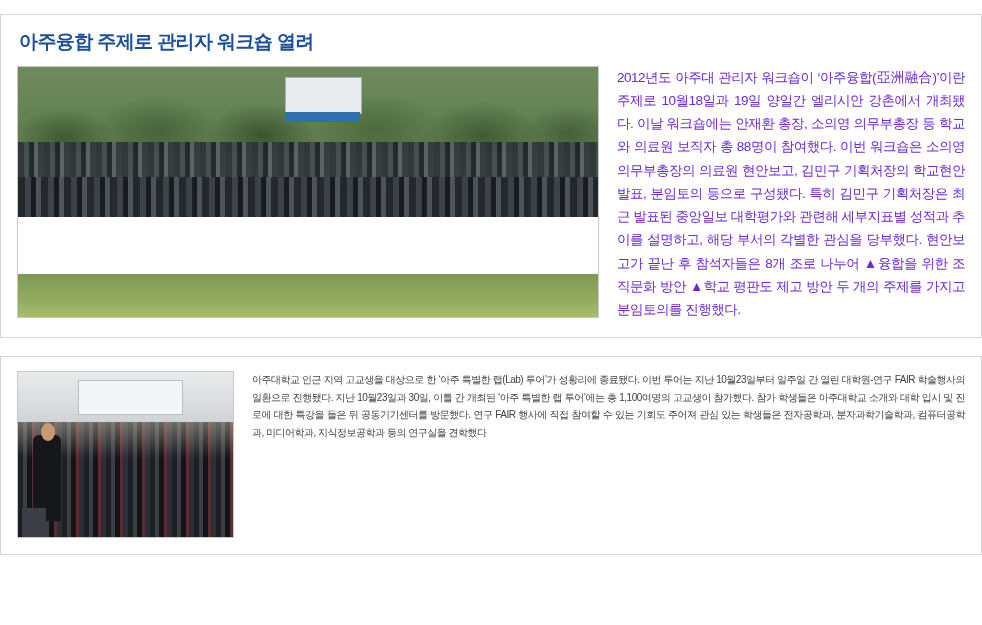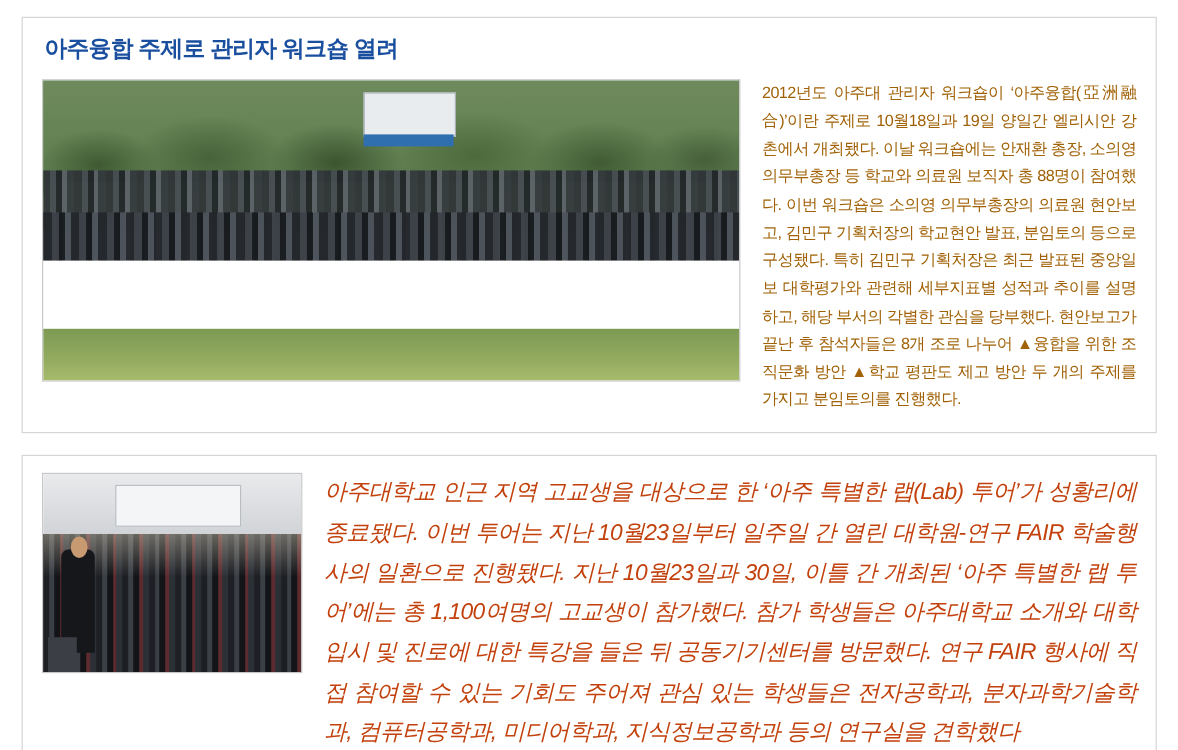--- a/index.html
+++ b/index.html
@@ -12,21 +12,21 @@
     background: #ffffff;
     font-family: "Liberation Sans", sans-serif;
     color: #333333;
     overflow: hidden;
   }
   .page {
     position: relative;
     width: 982px;
     height: 554px;
     box-sizing: border-box;
-    padding: 14px 18px;
+    padding: 14px 0;
   }
   .article {
     box-sizing: border-box;
     border: 1px solid #d5d5d5;
     background: #ffffff;
     padding: 14px 16px 16px 16px;
     margin-bottom: 18px;
   }
   .article-title {
     font-size: 19px;
@@ -51,45 +51,44 @@
     position: relative;
     overflow: hidden;
     border: 1px solid #c8c8c8;
   }
   .a1-text {
     flex: 1 1 auto;
     padding-left: 18px;
     font-size: 13.5px;
     line-height: 1.72;
     letter-spacing: -0.5px;
-    color: #a16207;
+    color: #6d28d9;
     text-align: justify;
   }
   
   .a2-layout {
     display: flex;
     align-items: flex-start;
   }
   .a2-photo {
     width: 215px;
     height: 165px;
     flex: 0 0 215px;
     position: relative;
     overflow: hidden;
     border: 1px solid #c8c8c8;
   }
   .a2-text {
     flex: 1 1 auto;
     padding-left: 18px;
-    font-size: 19px;
+    font-size: 10px;
     line-height: 1.75;
     letter-spacing: -0.5px;
-    color: #c2410c;
+    color: #404040;
     text-align: justify;
-    font-style: italic;
   }
 
   
   .ph1-sky {
     position: absolute;
     left: 0; top: 0; right: 0;
     height: 36%;
     background: linear-gradient(to bottom, #5e7f56 0%, #6d8c5c 40%, #7d9a63 100%);
   }
   .ph1-trees {

